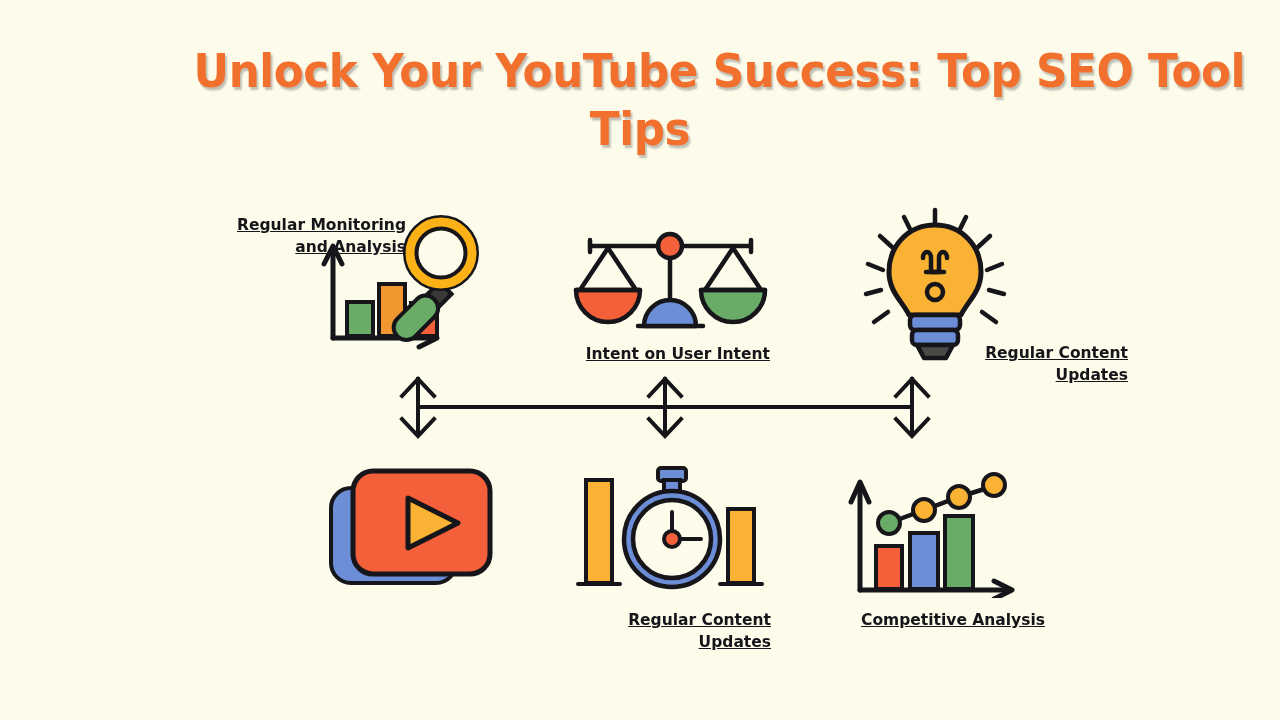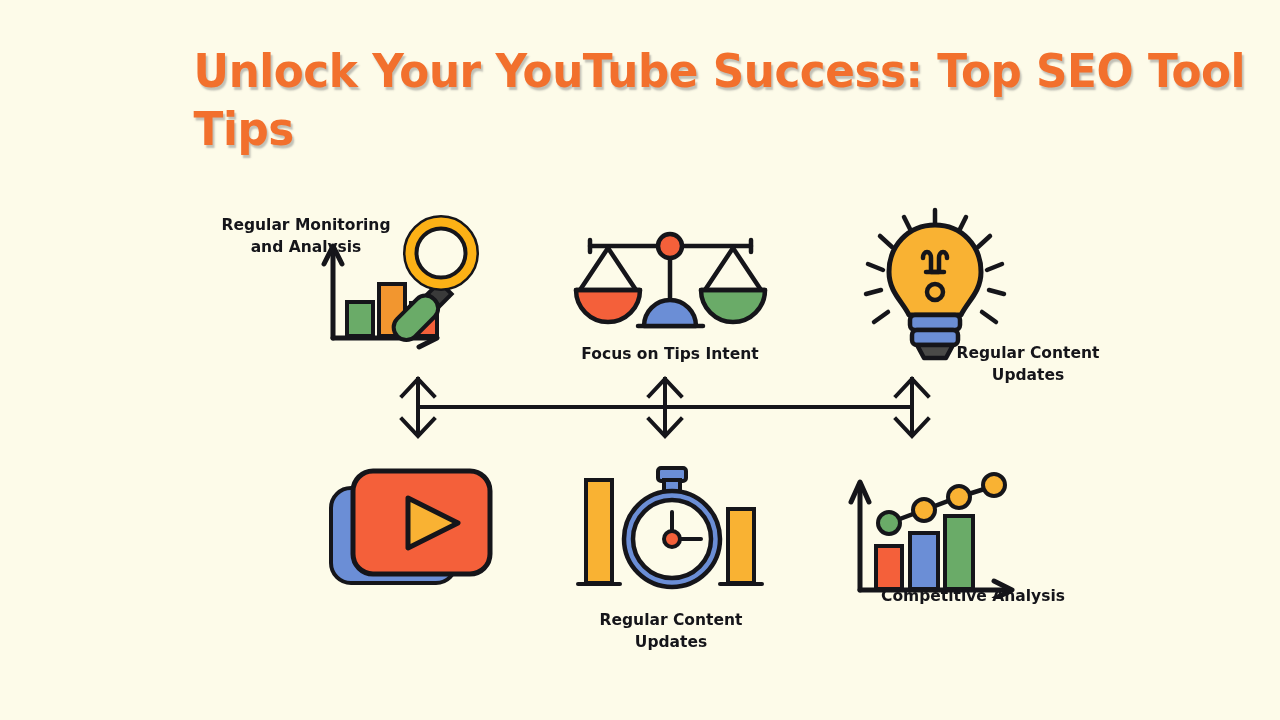--- a/index.html
+++ b/index.html
@@ -21,20 +21,21 @@
     height: 720px;
     background: #fdfbe9;
   }
 
   
   .title-block {
     position: absolute;
     left: 160px;
     top: 42px;
     width: 960px;
+    text-align: center;
   }
   .title-line {
     font-family: "DejaVu Sans", sans-serif;
     font-weight: 700;
     font-size: 47px;
     line-height: 58px;
     letter-spacing: -0.5px;
     color: #f2702d;
     text-shadow: 2px 3px 2px rgba(120,120,120,0.45);
     transform: scaleX(0.93);
@@ -42,36 +43,37 @@
   }
 
   
   .label {
     position: absolute;
     font-family: "DejaVu Sans", sans-serif;
     font-weight: 700;
     font-size: 15.5px;
     line-height: 22px;
     color: #15151a;
-    text-align: center;
+    text-align: right;
     white-space: pre-line;
+    text-decoration: underline;
   }
 
   
   .icon {
     position: absolute;
   }
 
   
   #label-monitoring { left: 206px; top: 214px; width: 200px; }
   #label-userintent { left: 570px; top: 343px; width: 200px; }
   #label-contentupdates-top { left: 928px; top: 342px; width: 200px; }
   #label-seostrategy { left: 234px; top: 600px; width: 200px; }
   #label-contentupdates-bottom { left: 571px; top: 609px; width: 200px; }
-  #label-competitive { left: 845px; top: 585px; width: 200px; margin-left: 28px; }
+  #label-competitive { left: 845px; top: 609px; width: 200px; }
 </style>
 </head>
 <body>
 
 <div id="infographic">
 
   <div class="title-block">
     <div class="title-line">Unlock Your YouTube Success: Top SEO Tool</div>
     <div class="title-line">Tips</div>
   </div>
@@ -127,21 +129,21 @@
       <path d="M8 60 L72 60" stroke="#15151a" stroke-width="4.5" stroke-linecap="round"></path>
 
       <path d="M133 60 A32 32 0 0 0 197 60 Z" fill="#6aab68" stroke="#15151a" stroke-width="4.5" stroke-linejoin="round"></path>
       <path d="M133 60 L197 60" stroke="#15151a" stroke-width="4.5" stroke-linecap="round"></path>
 
       <path d="M76 96 A26 26 0 0 1 128 96 Z" fill="#6b8ed6" stroke="#15151a" stroke-width="4.5" stroke-linejoin="round"></path>
 
       <circle cx="102" cy="16" r="12" fill="#f4603a" stroke="#15151a" stroke-width="4.5"></circle>
     </svg>
   </div>
-  <div class="label" id="label-userintent">Focus on Tips Intent</div>
+  <div class="label" id="label-userintent">Intent on User Intent</div>
 
   <div class="icon" style="left:860px; top:198px;">
     <svg width="150" height="165" viewBox="0 0 150 165">
 
       <g stroke="#15151a" stroke-width="4.5" stroke-linecap="round">
         <path d="M75 12 L75 28"></path>
         <path d="M44 19 L51 33"></path>
           <path d="M106 19 L99 33"></path>
         <path d="M20 38 L32 49"></path>
           <path d="M130 38 L118 49"></path>

